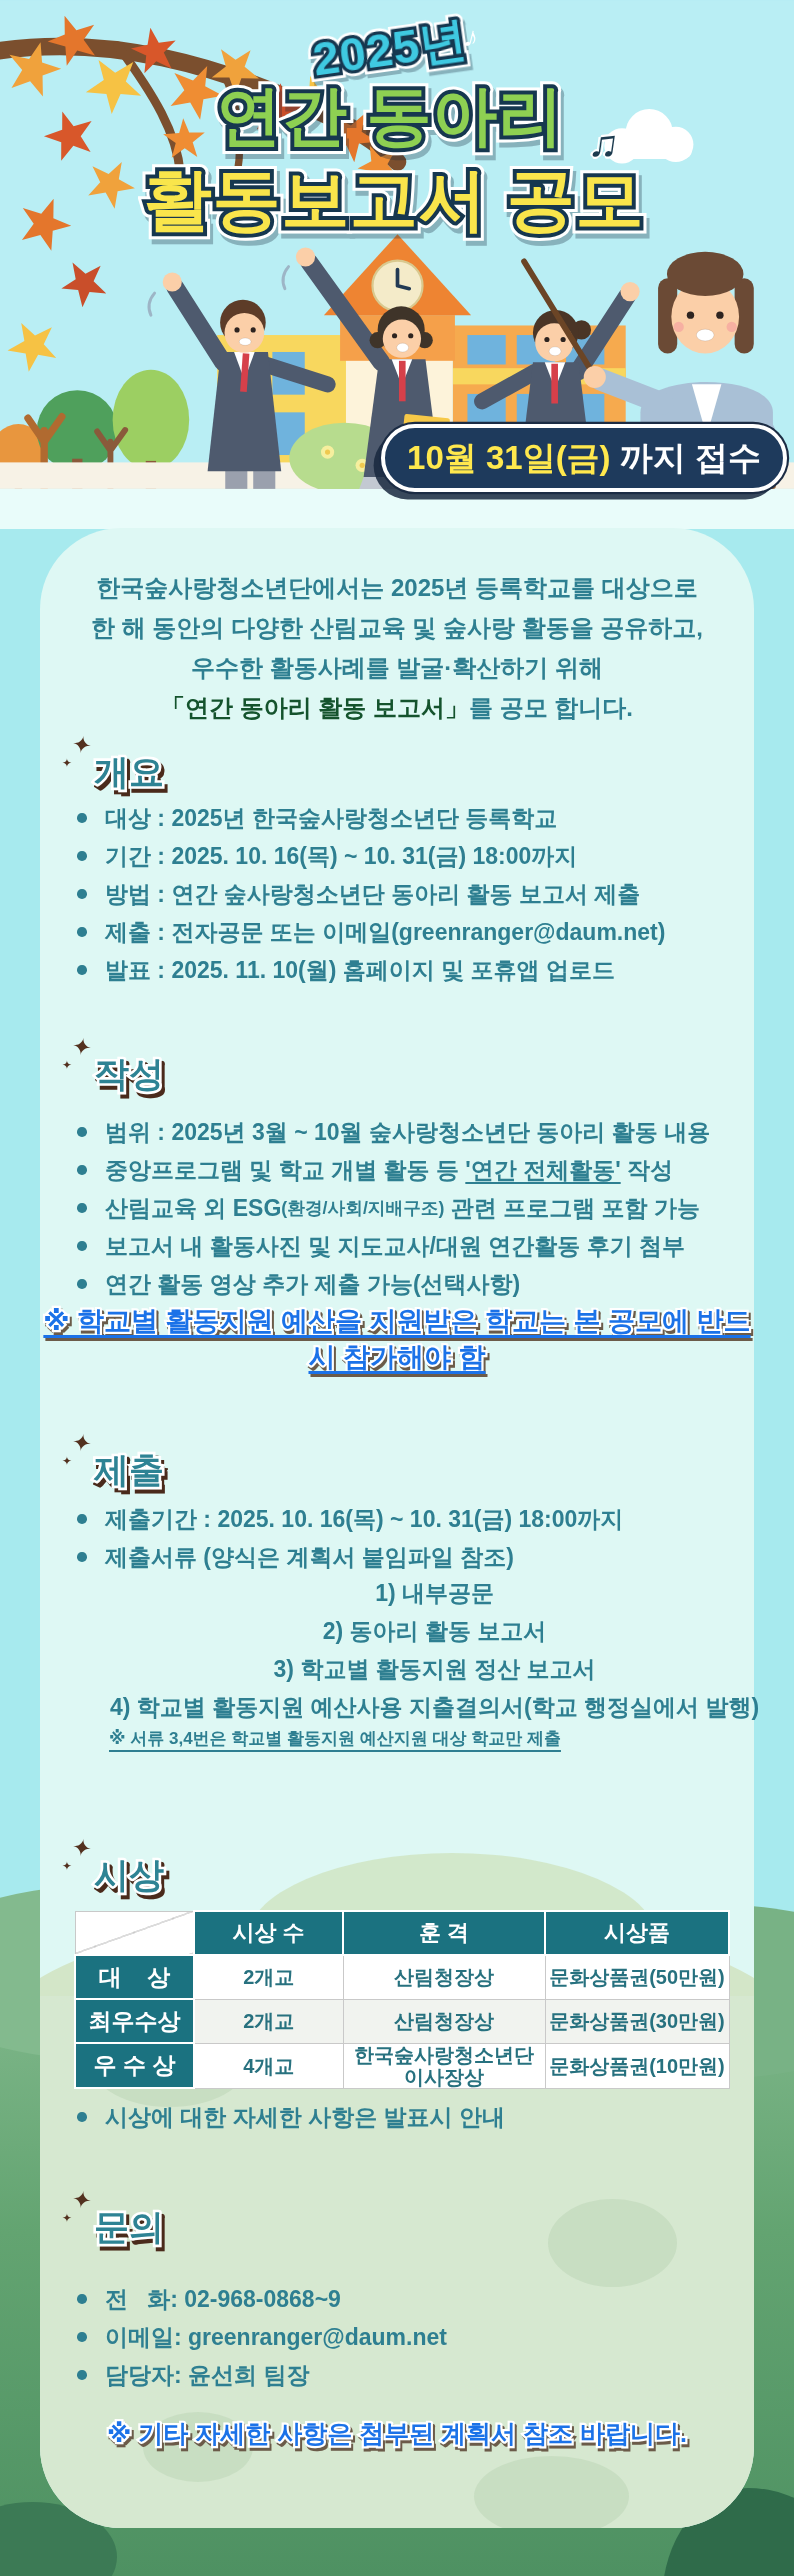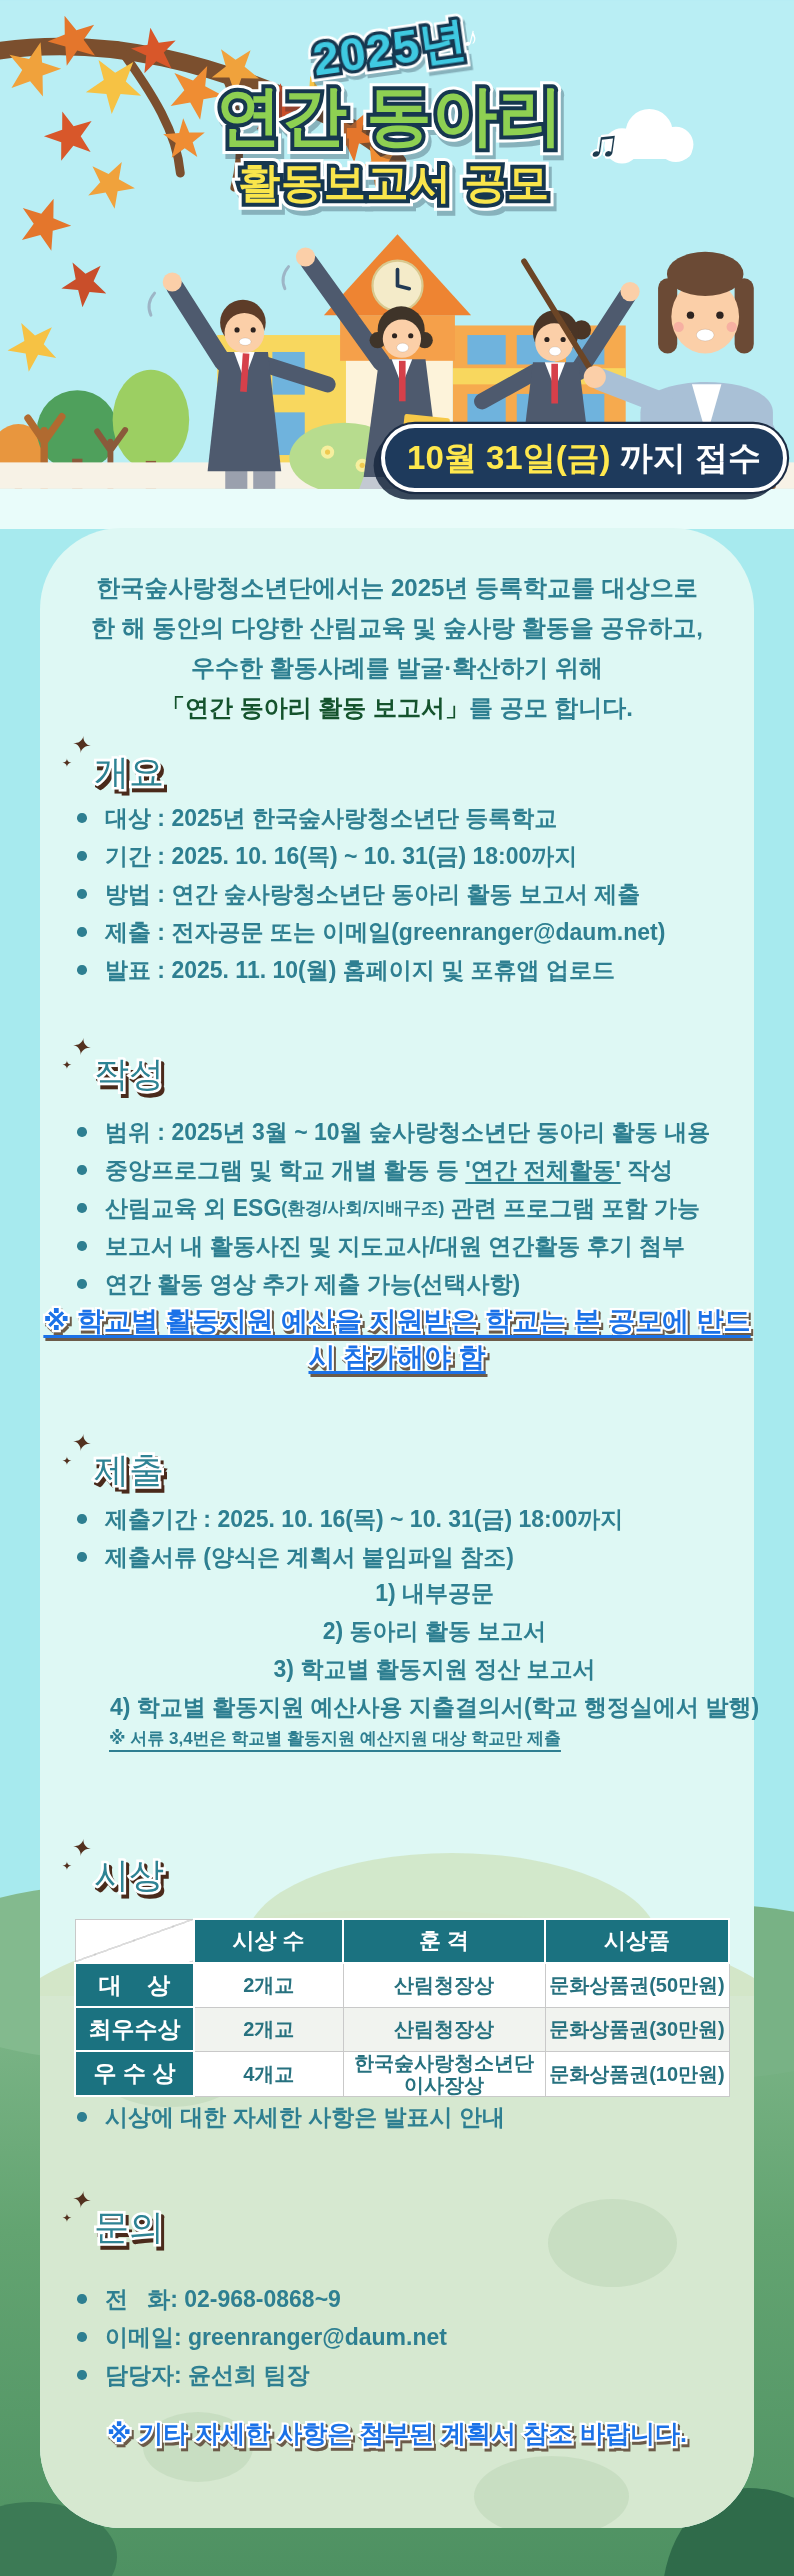--- a/index.html
+++ b/index.html
@@ -39,40 +39,40 @@
   .o3::before{-webkit-text-stroke:var(--s1w) var(--s1);z-index:-1;}
   .o3::after{-webkit-text-stroke:var(--s2w) var(--s2);z-index:-2;}
 
   
   .title-block{position:absolute;left:0;top:0;width:795px;z-index:5;}
   .t-line{position:absolute;text-align:center;font-weight:800;letter-spacing:0.7px;}
   .t-year{left:184px;top:17.7px;width:412px;transform:rotate(-8deg);font-size:47px;}
   .t-year .o3{--fill:#3fc9e1;--s1:#16374f;--s1w:6.6px;--s2:#ffffff;--s2w:11.8px;filter:drop-shadow(2.9px 4.4px 0 rgba(20,40,60,.30));}
   .t-green{left:0;top:72px;width:780px;font-size:65px;}
   .t-green .o3{--fill:#8ed052;--s1:#16374f;--s1w:8px;--s2:#ffffff;--s2w:14px;filter:drop-shadow(3.7px 5.2px 0 rgba(20,40,60,.30));}
-  .t-yellow{left:0;top:155px;width:788px;font-size:42px;}
+  .t-yellow{left:0;top:155px;width:788px;font-size:68px;}
   .t-yellow .o3{--fill:#f9e54b;--s1:#16374f;--s1w:8px;--s2:#ffffff;--s2w:14px;filter:drop-shadow(3.7px 5.2px 0 rgba(20,40,60,.30));}
   .mnote1{position:absolute;left:464px;top:20.6px;font-size:29px;color:#fff;transform:rotate(14deg);z-index:5;}
   .mnote2{position:absolute;left:589px;top:121px;font-size:40px;color:#1c3b4f;transform:rotate(8deg);z-index:5;
     text-shadow:-2.2px 0 0 #fff,2.2px 0 0 #fff,0 -2.2px 0 #fff,0 2.2px 0 #fff;}
 
   
   .badge{position:absolute;left:381px;top:424px;width:406px;height:68px;border-radius:38px;background:#1e3a5c;
     border:4.4px solid #fff;box-shadow:0 0 0 2.2px #1c2c44,-7.4px 7.4px 0 rgba(25,40,62,.85);
     display:flex;align-items:center;justify-content:center;z-index:6;font-size:33px;font-weight:800;white-space:pre;}
   .badge .d{color:#ffe84d;} .badge .s{color:#ffffff;}
 
   
   .intro{position:absolute;left:40px;top:568px;width:714px;text-align:center;z-index:5;
     font-size:24px;font-weight:700;color:#2e7f91;line-height:40px;}
   .intro .emph{color:#14532d;font-weight:800;}
 
   
   .sec{position:absolute;z-index:5;}
-  .sec h2{margin:0;font-size:35px;font-weight:400;}
+  .sec h2{margin:0;font-size:35px;font-weight:700;}
   .sec h2 .o3{--fill:#2e8394;--s1:#ffffff;--s1w:5.2px;filter:drop-shadow(3.7px 4.4px 0 #4a2a1b);}
   .spark{position:absolute;color:#53311f;z-index:6;}
   .sp-big{left:-22px;top:-17.7px;font-size:23.6px;transform:rotate(10deg);}
   .sp-sm{left:-32px;top:7.4px;font-size:11.8px;}
 
   
   .list{position:absolute;left:77px;z-index:5;}
   .li{display:flex;align-items:center;height:38px;font-size:23px;font-weight:700;color:#2e7f91;white-space:pre;}
   .dot{width:9.6px;height:9.6px;border-radius:50%;background:#2e7f91;margin-right:18.4px;flex:none;}
   .subdocs{position:absolute;left:110px;z-index:5;}
@@ -83,21 +83,21 @@
   .note-teal{position:absolute;left:109px;top:1727px;z-index:5;font-size:17px;font-weight:800;color:#2e7f91;
     text-decoration:underline;text-decoration-thickness:2.2px;text-underline-offset:5.9px;white-space:pre;}
 
   .note-blue{position:absolute;left:40px;width:714px;text-align:center;z-index:5;font-weight:800;}
   .note-blue .o3{--fill:#1b72e8;--s1:#ffffff;--s1w:4.4px;filter:drop-shadow(2.9px 3.7px 0 #6b5b49);}
   .nb1{top:1303px;font-size:27px;}
   .nb1 .o3{text-decoration:underline;text-decoration-thickness:2.9px;text-underline-offset:5.2px;}
   .nb2{top:2417px;font-size:25px;}
 
   
-  table.awards{position:absolute;left:74px;top:1910px;width:655px;border-collapse:collapse;z-index:5;table-layout:fixed;margin-top:8px;}
+  table.awards{position:absolute;left:74px;top:1910px;width:655px;border-collapse:collapse;z-index:5;table-layout:fixed;}
   table.awards col.c0{width:119px;} table.awards col.c1{width:149px;} table.awards col.c2{width:202px;} table.awards col.c3{width:184px;}
   table.awards th,table.awards td{height:44px;text-align:center;vertical-align:middle;padding:0;}
   .hcell{background:#1b7280;color:#fff;font-size:22px;font-weight:700;border:2.2px solid #fff;}
   .rankcell{background:#1b7280;color:#fff;font-size:23px;font-weight:700;border:2.2px solid #fff;white-space:pre;}
   .dcell{background:#fff;color:#27717f;font-size:20px;font-weight:700;border:0.7px solid #c9c9c9;line-height:22px;white-space:pre-line;}
   tr.alt .dcell{background:#f1f3ef;}
   .corner{background:linear-gradient(to bottom right,#fff 49.4%,#b9b9b9 49.4%,#b9b9b9 50.6%,#fff 50.6%);border:0.7px solid #c9c9c9;}
 
   
   .pre{white-space:pre;}

